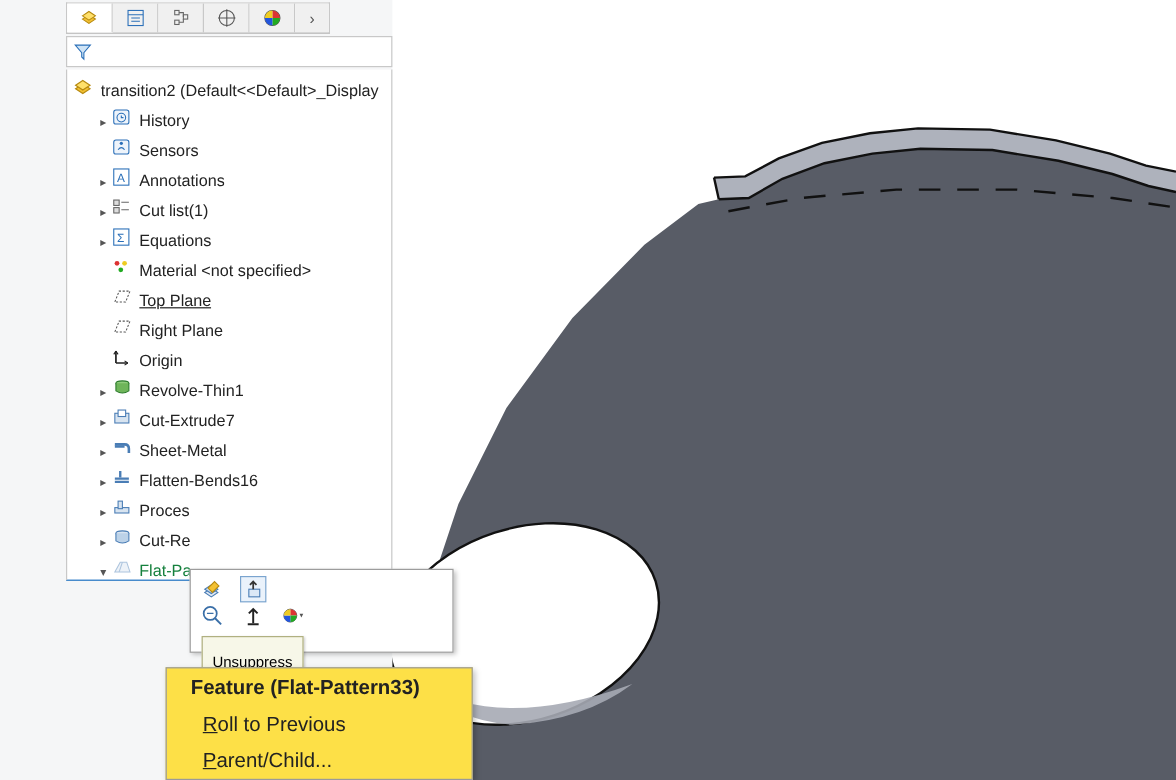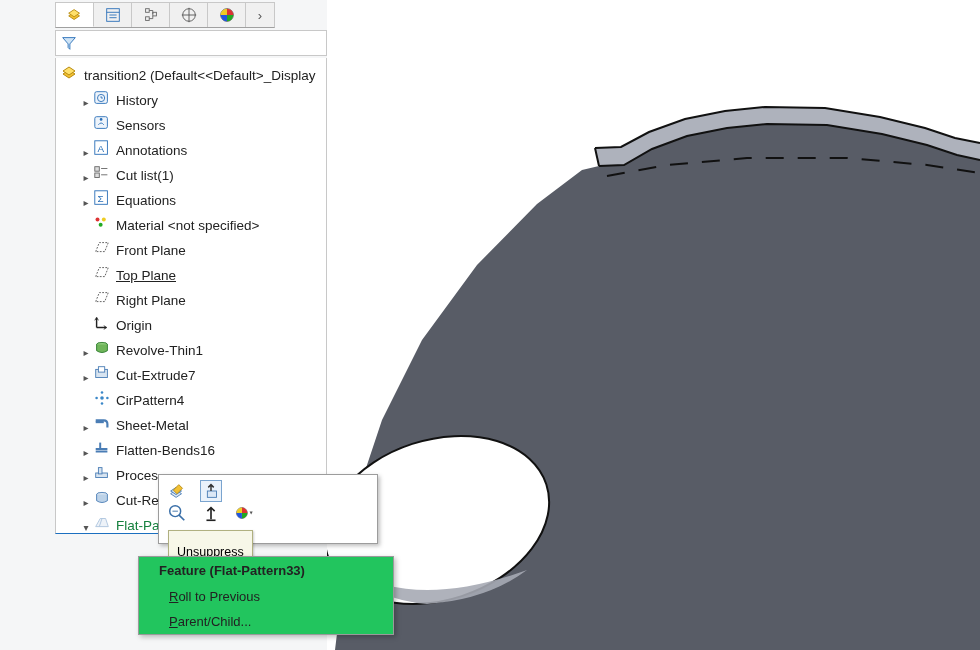--- a/index.html
+++ b/index.html
@@ -57,22 +57,22 @@
   .flyout-row1 { display:flex; gap:10px; padding:6px 8px 2px 8px; align-items:center; }
   .flyout-row2 { display:flex; gap:10px; padding:0 8px 4px 8px; align-items:center; }
   .tooltip {
     position:absolute; left:168px; top:530px;
     background:#f7f7e8; border:1px solid #b0b080; padding:14px 8px; font-size:12.5px;
     box-shadow:1px 1px 2px rgba(0,0,0,.2);
   }
 
   .ctxmenu {
     position:absolute; left:138px; top:556px; width:256px;
-    background:#22c55e; border:1px solid #9a9a9a; box-shadow:2px 2px 5px rgba(0,0,0,.25);
-    font-size:13px;
+    background:#fde047; border:1px solid #9a9a9a; box-shadow:2px 2px 5px rgba(0,0,0,.25);
+    font-size:17px;
   }
   .ctxmenu .hdr { font-weight:bold; padding:6px 12px 6px 20px; color:#222; }
   .ctxmenu .mi { padding:5px 12px 5px 30px; color:#222; }
   .mn { text-decoration:underline; }
 
   
   .viewport { position:absolute; left:327px; top:0; right:0; bottom:0; background:#fff; }
   .viewport svg { width:100%; height:100%; display:block; }
 </style>
 </head>
@@ -208,29 +208,20 @@
       </div>
       <div class="node" style="padding-left: 24px;">
         <span class="arrow"></span>
         <span class="iconbox">
           <svg viewBox="0 0 20 20" width="18" height="18">
             <use href="#material-icon"></use>
           </svg>
         </span>
         <span class="lbl">Material &lt;not specified&gt;</span>
       </div>
-      <div class="node" style="padding-left: 24px;">
-        <span class="arrow"></span>
-        <span class="iconbox">
-          <svg viewBox="0 0 20 20" width="18" height="18">
-            <use href="#plane-icon"></use>
-          </svg>
-        </span>
-        <span class="lbl">Front Plane</span>
-      </div>
       <div class="node" style="padding-left: 24px; text-decoration: underline;">
         <span class="arrow"></span>
         <span class="iconbox">
           <svg viewBox="0 0 20 20" width="18" height="18">
             <use href="#plane-icon"></use>
           </svg>
         </span>
         <span class="lbl">Top Plane</span>
       </div>
       <div class="node" style="padding-left: 24px;">
@@ -261,29 +252,20 @@
         <span class="lbl">Revolve-Thin1</span>
       </div>
       <div class="node" style="padding-left: 24px;">
         <span class="arrow">▸</span>
         <span class="iconbox">
           <svg viewBox="0 0 20 20" width="18" height="18">
             <use href="#cutextrude-icon"></use>
           </svg>
         </span>
         <span class="lbl">Cut-Extrude7</span>
-      </div>
-      <div class="node" style="padding-left: 24px;">
-        <span class="arrow"></span>
-        <span class="iconbox">
-          <svg viewBox="0 0 20 20" width="18" height="18">
-            <use href="#circpattern-icon"></use>
-          </svg>
-        </span>
-        <span class="lbl">CirPattern4</span>
       </div>
       <div class="node" style="padding-left: 24px;">
         <span class="arrow">▸</span>
         <span class="iconbox">
           <svg viewBox="0 0 20 20" width="18" height="18">
             <use href="#sheetmetal-icon"></use>
           </svg>
         </span>
         <span class="lbl">Sheet-Metal</span>
       </div>

